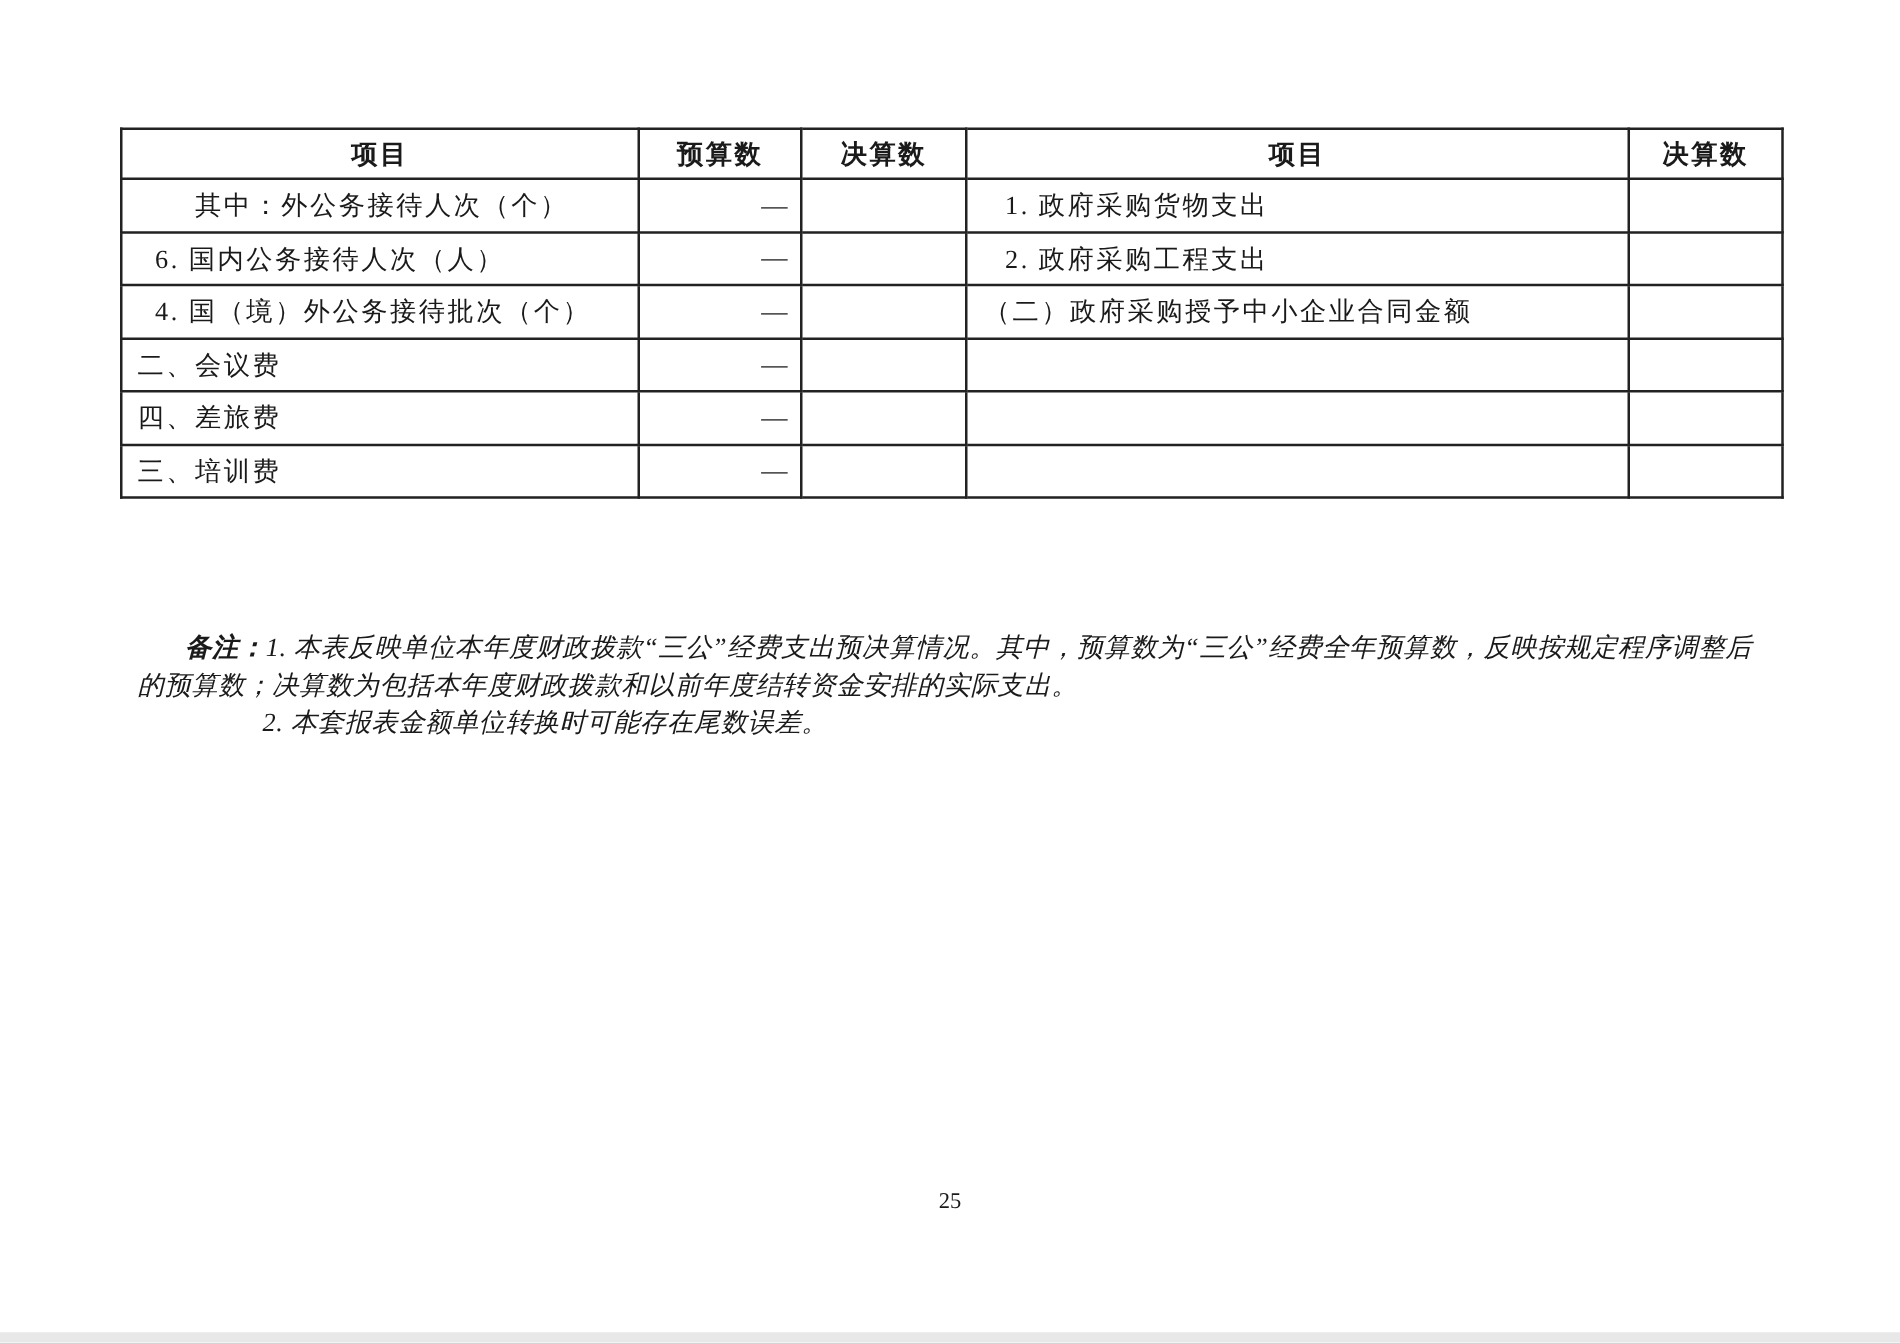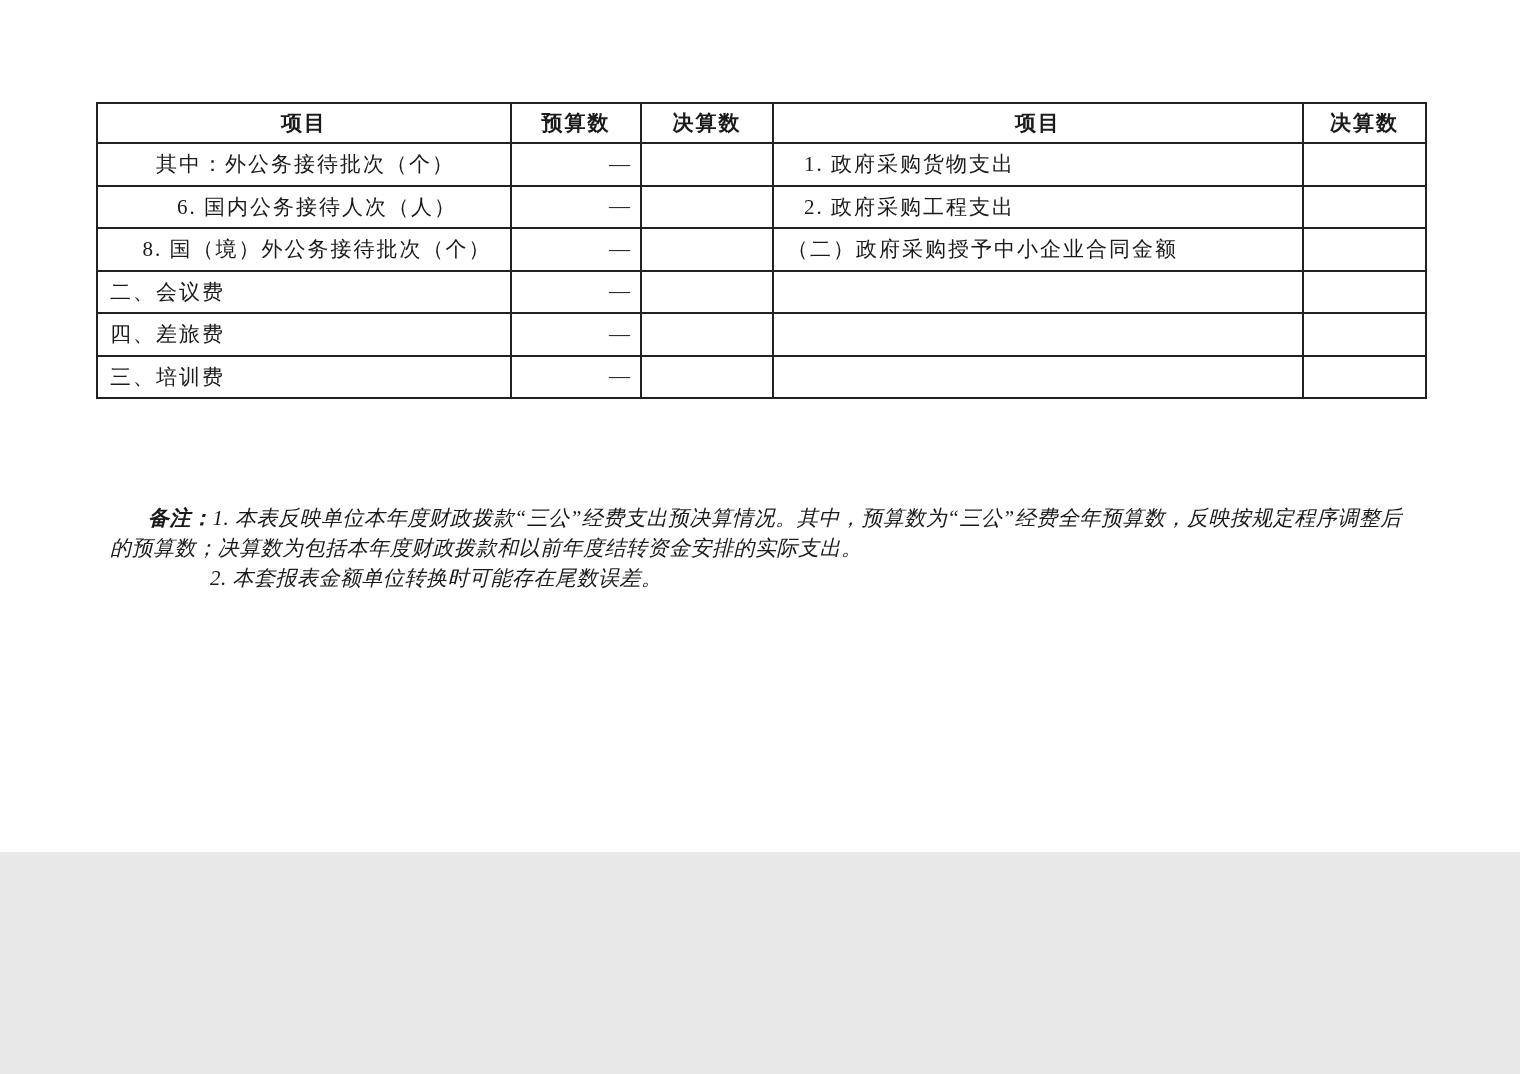--- a/index.html
+++ b/index.html
@@ -2,21 +2,21 @@
 <html><head>
 <meta charset="utf-8">
 <style>
   * { margin: 0; padding: 0; box-sizing: border-box; }
   html, body { background: #e8e8e8; }
   body { font-family: "Liberation Serif", "DejaVu Serif", serif; }
 
   .page {
     position: relative;
     width: 1520px;
-    height: 852px;
+    height: 1066px;
     background: #ffffff;
     color: #1a1a1a;
     overflow: hidden;
   }
 
   table.budget-table {
     position: absolute;
     left: 96px;
     top: 102px;
     border-collapse: collapse;
@@ -40,21 +40,21 @@
   }
   table.budget-table tbody td {
     height: 42.5px;
     font-weight: normal;
   }
 
   td.cell-item-left,
   td.cell-item-right { text-align: left; }
 
   td.indent-sub  { padding-left: 58px; }
-  td.indent-num  { padding-left: 26px; text-align: center; }
+  td.indent-num  { padding-left: 26px; }
   td.indent-cat  { padding-left: 12px; }
   td.indent-num-r { padding-left: 30px; }
   td.indent-cat-r { padding-left: 13px; }
   td.indent-sub-r { padding-left: 58px; }
 
   td.cell-budget {
     text-align: right;
     padding-right: 10px;
     letter-spacing: 0;
   }
@@ -101,35 +101,35 @@
       <tr>
         <th>项目</th>
         <th>预算数</th>
         <th>决算数</th>
         <th>项目</th>
         <th>决算数</th>
       </tr>
     </thead>
     <tbody>
       <tr>
-        <td class="cell-item-left indent-sub">其中：外公务接待批次（个）</td>
+        <td class="cell-item-left indent-sub">其中：外公务接待人次（个）</td>
         <td class="cell-budget">—</td>
         <td class="cell-final-left"></td>
         <td class="cell-item-right indent-num-r">1. 政府采购货物支出</td>
         <td class="cell-final-right"></td>
       </tr>
       <tr>
         <td class="cell-item-left indent-num">6. 国内公务接待人次（人）</td>
         <td class="cell-budget">—</td>
         <td class="cell-final-left"></td>
         <td class="cell-item-right indent-num-r">2. 政府采购工程支出</td>
         <td class="cell-final-right"></td>
       </tr>
       <tr>
-        <td class="cell-item-left indent-num">8. 国（境）外公务接待批次（个）</td>
+        <td class="cell-item-left indent-num">4. 国（境）外公务接待批次（个）</td>
         <td class="cell-budget">—</td>
         <td class="cell-final-left"></td>
         <td class="cell-item-right indent-cat-r">（二）政府采购授予中小企业合同金额</td>
         <td class="cell-final-right"></td>
       </tr>
       <tr class="bold-row">
         <td class="cell-item-left indent-cat">二、会议费</td>
         <td class="cell-budget">—</td>
         <td class="cell-final-left"></td>
         <td class="cell-item-right indent-cat-r"></td>

